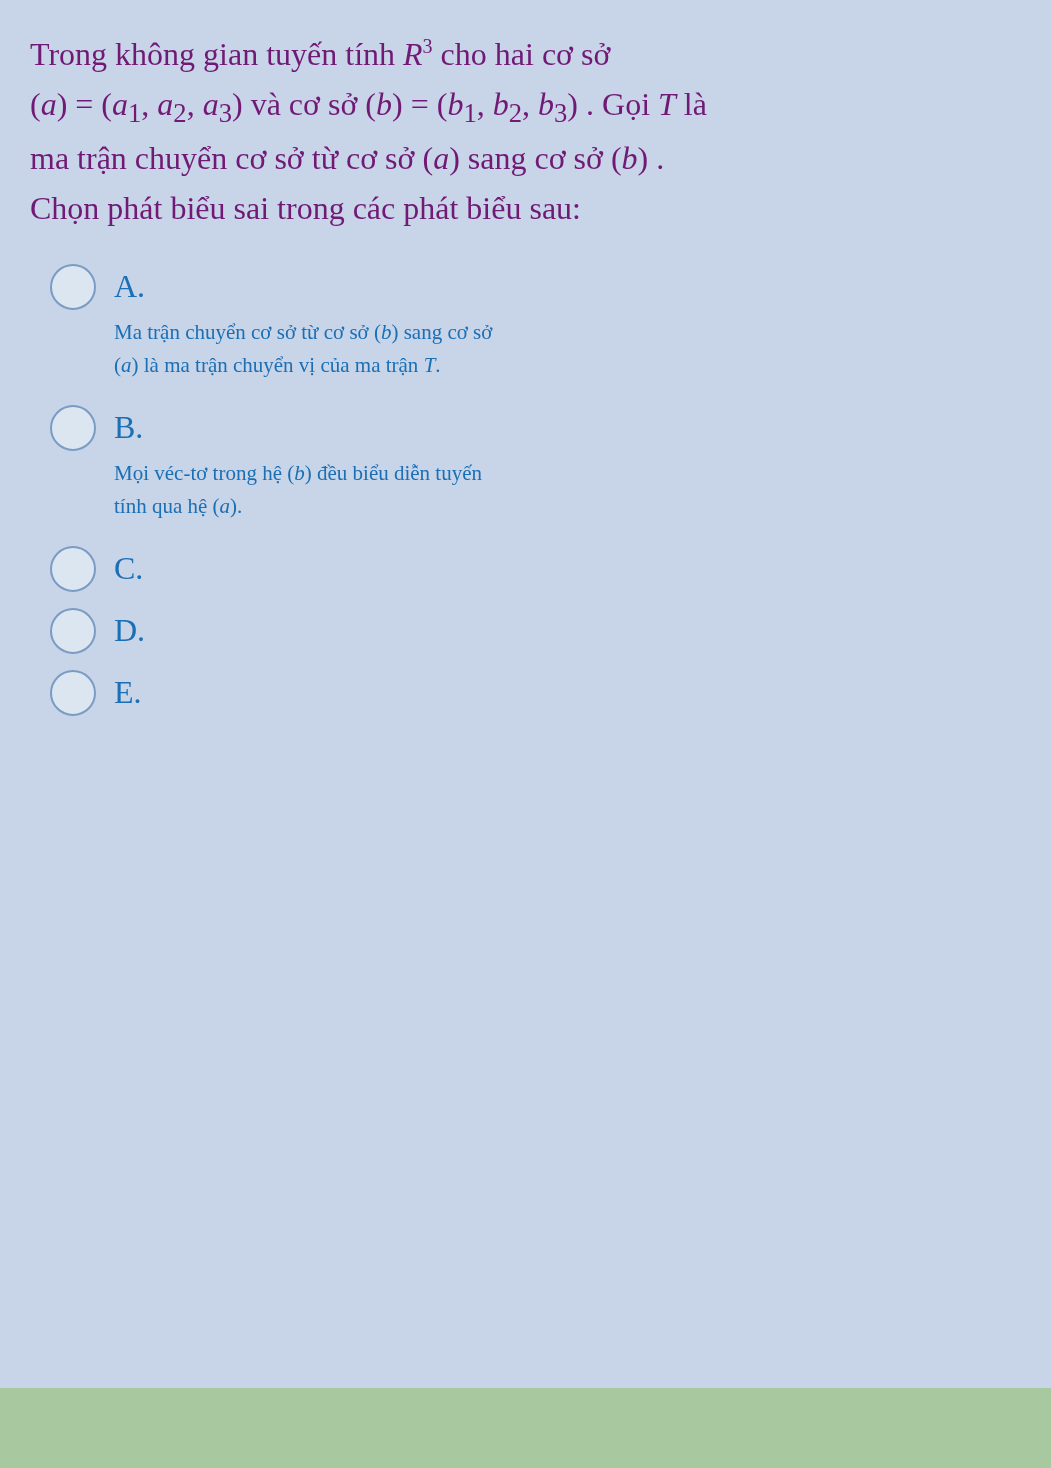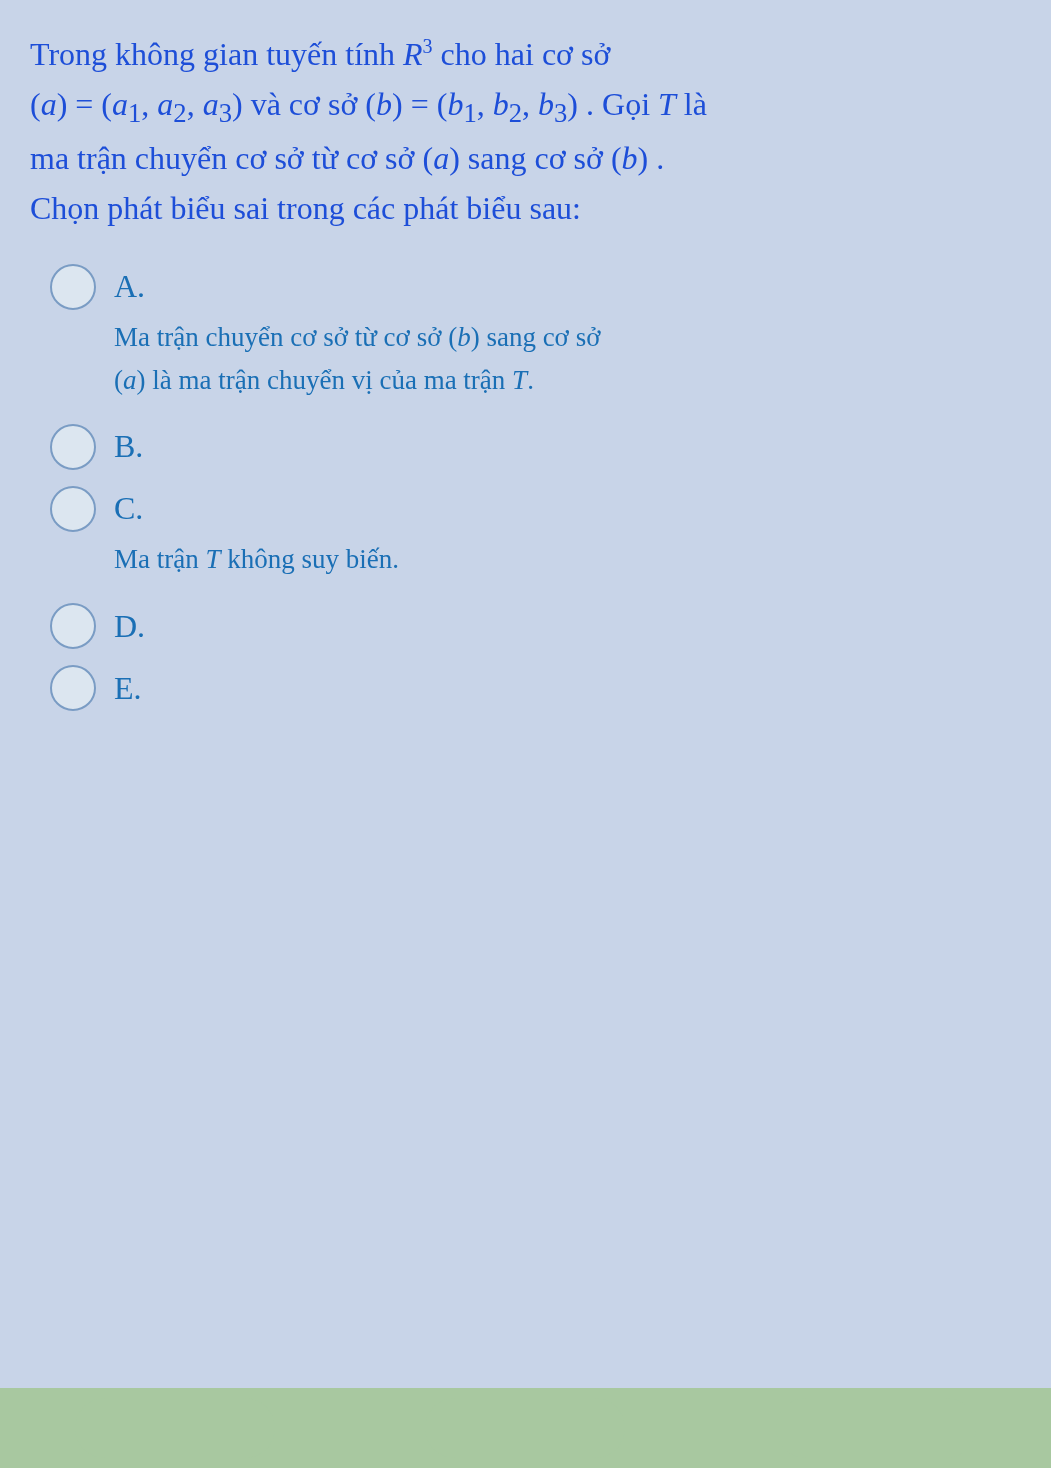--- a/index.html
+++ b/index.html
@@ -20,21 +20,21 @@
 
     .main-container {
       width: 1051px;
       min-height: 1468px;
       background-color: #c8d4e8;
       padding: 30px 30px 100px 30px;
       position: relative;
     }
 
     .question-text {
-      color: #1d4ed8;
+      color: #701a75;
       font-size: 32px;
       line-height: 1.55;
       margin-bottom: 30px;
     }
 
     .question-text sup {
       font-size: 20px;
     }
 
     .question-text em {
@@ -76,21 +76,21 @@
 
     .option-label {
       font-size: 32px;
       color: #1a6fb5;
       font-weight: normal;
     }
 
     .option-content {
       padding-left: 64px;
       color: #1a6fb5;
-      font-size: 27px;
+      font-size: 21px;
       line-height: 1.6;
       margin-bottom: 12px;
     }
 
     .option-content em {
       font-style: italic;
     }
 
     .bottom-bar {
       position: absolute;
@@ -138,29 +138,30 @@
         Ma trận chuyển cơ sở từ cơ sở (<em>b</em>) sang cơ sở<br>
         (<em>a</em>) là ma trận chuyển vị của ma trận <em>T</em>.
       </div>
     </div>
 
     <div class="option-item">
       <div class="option-header">
         <div class="radio-circle"></div>
         <span class="option-label">B.</span>
       </div>
+      <div class="option-content">
+        Mọi véc-tơ trong hệ (<em>b</em>) đều biểu diễn tuyến<br>
+        tính qua hệ (<em>a</em>).
+      </div>
     </div>
 
     <div class="option-item">
       <div class="option-header">
         <div class="radio-circle"></div>
         <span class="option-label">C.</span>
-      </div>
-      <div class="option-content">
-        Ma trận <em>T</em> không suy biến.
       </div>
     </div>
 
     <div class="option-item">
       <div class="option-header">
         <div class="radio-circle"></div>
         <span class="option-label">D.</span>
       </div>
     </div>
 

